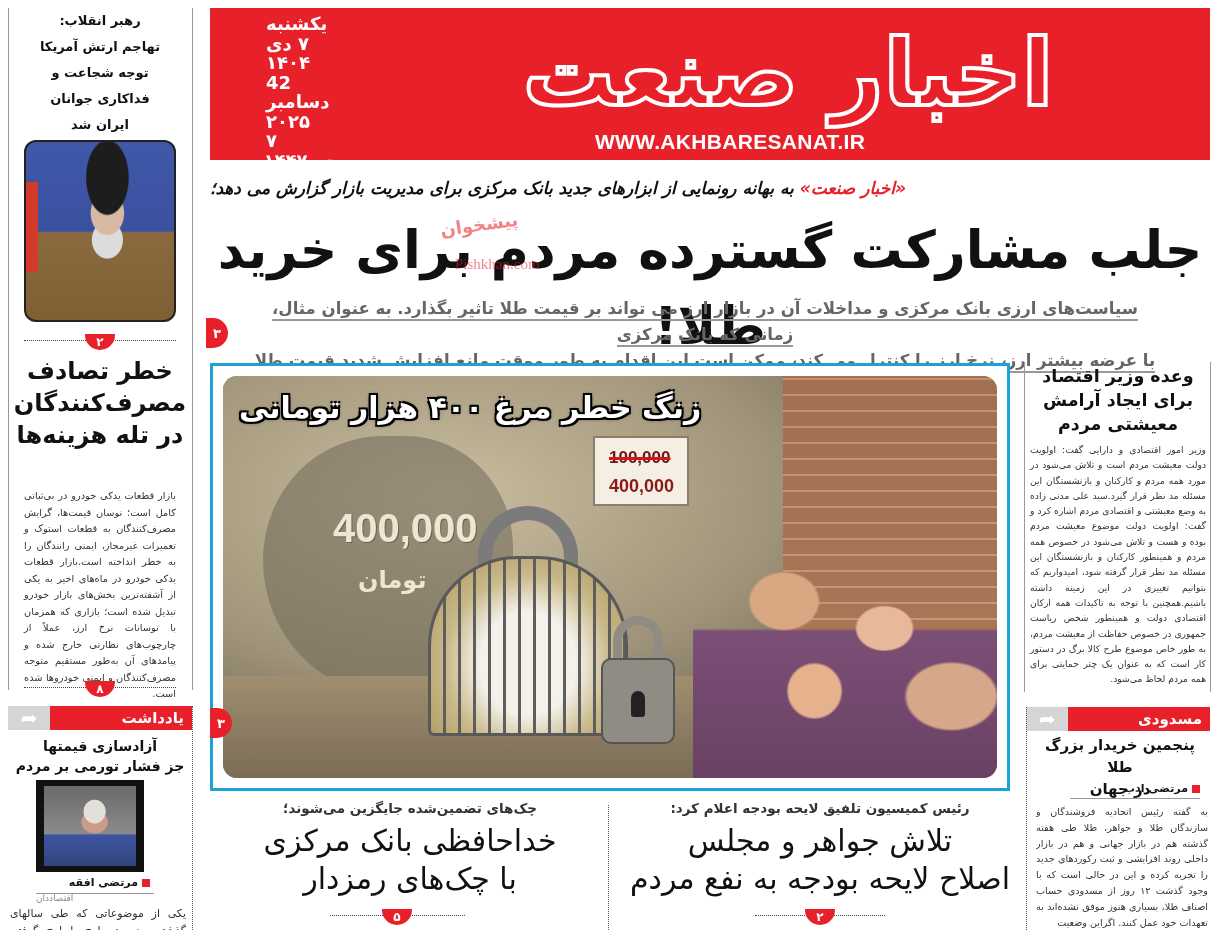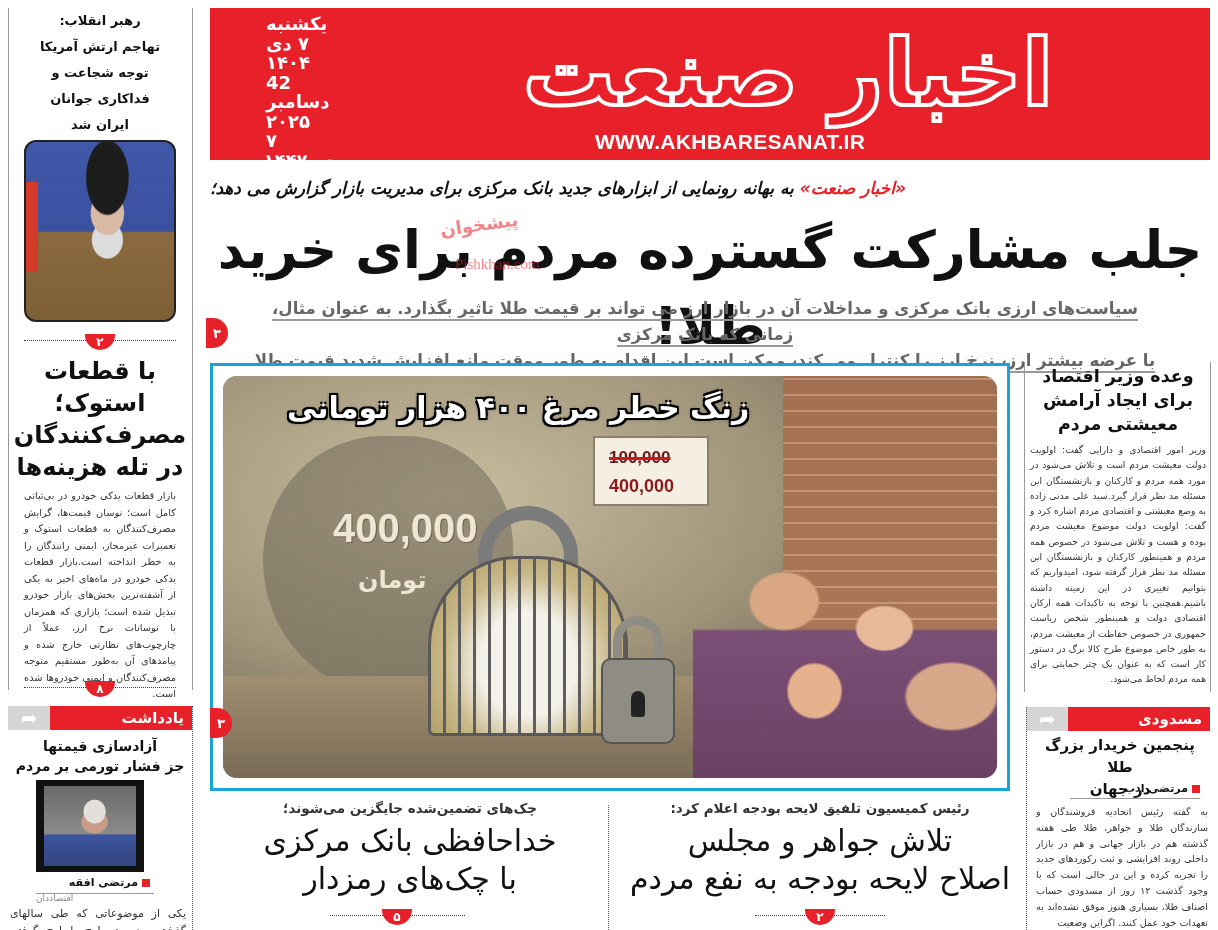--- a/index.html
+++ b/index.html
@@ -32,22 +32,22 @@
   
   .cartoon-frame { left: 210px; top: 363px; width: 800px; height: 428px; border: 3px solid #1aa3d9; background: #fff; }
   .cartoon { position: absolute; left: 10px; top: 10px; width: 774px; height: 402px; border-radius: 14px; overflow: hidden;
     background: linear-gradient(180deg, #9a8f78 0%, #b7a98a 40%, #c7b79a 62%, #8d8574 100%); }
   .c-wall { position: absolute; left: 0; top: 0; width: 560px; height: 300px; background: radial-gradient(ellipse at 40% 40%, #c9bd9f 0%, #9f9479 70%, #7f7561 100%); }
   .c-brick { position: absolute; left: 560px; top: 0; width: 214px; height: 402px; background: repeating-linear-gradient(0deg, #a36a4a 0 14px, #c89071 14px 16px); opacity: 0.85; }
   .c-shadow { position: absolute; left: 40px; top: 60px; width: 250px; height: 260px; background: #6f6759; opacity: 0.55; border-radius: 50% 45% 40% 55%; }
   .c-counter { position: absolute; left: 0; top: 300px; width: 600px; height: 102px; background: linear-gradient(180deg, #a08e70, #7a6c56); }
   .c-price-big { position: absolute; left: 110px; top: 130px; color: #eee6d2; font-family: "Liberation Sans", sans-serif; font-weight: bold; font-size: 40px; text-shadow: 1px 1px 0 #6a604e; }
   .c-toman { position: absolute; left: 135px; top: 175px; color: #eee6d2; font-weight: bold; font-size: 24px; margin-top: 15px; }
-  .c-title { position: absolute; left: 16px; top: 14px; color: #fff; font-weight: bold; font-size: 30px; text-shadow: 0 0 4px #000, 2px 2px 0 #000, -2px -2px 0 #000, 2px -2px 0 #000, -2px 2px 0 #000; margin-left: 48px; }
-  .c-sign { position: absolute; left: 370px; top: 60px; width: 116px; height: 70px; background: #f4efe2; border: 2px solid #8a7f6a; }
+  .c-title { position: absolute; left: 16px; top: 14px; color: #fff; font-weight: bold; font-size: 30px; text-shadow: 0 0 4px #000, 2px 2px 0 #000, -2px -2px 0 #000, 2px -2px 0 #000, -2px 2px 0 #000; }
+  .c-sign { position: absolute; left: 370px; top: 60px; width: 96px; height: 70px; background: #f4efe2; border: 2px solid #8a7f6a; }
   .c-sign-old { position: absolute; left: 14px; top: 10px; color: #6a1a1a; font-family: "Liberation Sans", sans-serif; font-weight: bold; font-size: 17px; text-decoration: line-through; text-decoration-color: #d01818; text-decoration-thickness: 3px; }
   .c-sign-new { position: absolute; left: 14px; top: 38px; color: #8a1a1a; font-family: "Liberation Sans", sans-serif; font-weight: bold; font-size: 18px; }
   .c-cage { position: absolute; left: 205px; top: 180px; width: 200px; height: 180px; border: 3px solid #595959; border-radius: 90px 90px 6px 6px;
     background: repeating-linear-gradient(90deg, transparent 0 12px, #5e5e5e 12px 15px), radial-gradient(ellipse at 50% 60%, #f4f1ea 0 35%, #c9b98a 60%, #a68f52 100%); }
   .c-cage-top { position: absolute; left: 255px; top: 130px; width: 100px; height: 65px; border: 14px solid #7b7b7b; border-bottom: none; border-radius: 50px 50px 0 0; }
   .c-lock { position: absolute; left: 378px; top: 282px; width: 74px; height: 86px; background: #8f8c83; border-radius: 10px; border: 2px solid #555; }
   .c-lock-shackle { position: absolute; left: 390px; top: 240px; width: 50px; height: 50px; border: 9px solid #8f8c83; border-bottom: none; border-radius: 25px 25px 0 0; }
   .c-lock-hole { position: absolute; left: 408px; top: 315px; width: 14px; height: 26px; background: #222; border-radius: 7px 7px 3px 3px; }
   .c-people { position: absolute; left: 470px; top: 130px; width: 304px; height: 272px; background: radial-gradient(ellipse at 30% 35%, #d9a883 0 11%, transparent 12%), radial-gradient(ellipse at 40% 68%, #e6b18d 0 10%, transparent 11%), radial-gradient(ellipse at 63% 45%, #e7b99a 0 10%, transparent 11%), radial-gradient(ellipse at 85% 70%, #d7a78a 0 12%, transparent 13%),
     linear-gradient(180deg, rgba(0,0,0,0) 0%, rgba(0,0,0,0) 45%, #7c4f76 46%, #6a4165 100%); }
@@ -101,21 +101,21 @@
   <div>فداکاری جوانان</div>
   <div>ایران شد</div>
 </div>
 <div class="abs photo-leader">
     <div class="flag"></div>
   </div>
 <div class="abs dotline" style="left:24px; top:340px; width:152px;"></div>
 <div class="abs tab-bottom" style="left:85px; top:334px;">۲</div>
 
 <div class="abs side-head" style="left:14px; top:355px; width:172px; font-size:24px; line-height:32px;">
-  <div>با قطعات استوک؛</div>
+  <div>خطر تصادف</div>
   <div>مصرف‌کنندگان</div>
   <div>در تله هزینه‌ها</div>
 </div>
 <div class="abs body-text" style="left:24px; top:488px; width:152px;">بازار قطعات یدکی خودرو در بی‌ثباتی کامل است؛ نوسان قیمت‌ها، گرایش مصرف‌کنندگان به قطعات استوک و تعمیرات غیرمجاز، ایمنی رانندگان را به خطر انداخته است.بازار قطعات یدکی خودرو در ماه‌های اخیر به یکی از آشفته‌ترین بخش‌های بازار خودرو تبدیل شده است؛ بازاری که همزمان با نوسانات نرخ ارز، عملاً از چارچوب‌های نظارتی خارج شده و پیامدهای آن به‌طور مستقیم متوجه مصرف‌کنندگان و ایمنی خودروها شده است.</div>
 <div class="abs dotline" style="left:24px; top:687px; width:152px;"></div>
 <div class="abs tab-bottom" style="left:85px; top:681px;">۸</div>
 
 <div class="abs section-bar" style="left:8px; top:706px; width:184px;">
   <div class="lbl">یادداشت</div>
   <div class="arrow">➦</div>

